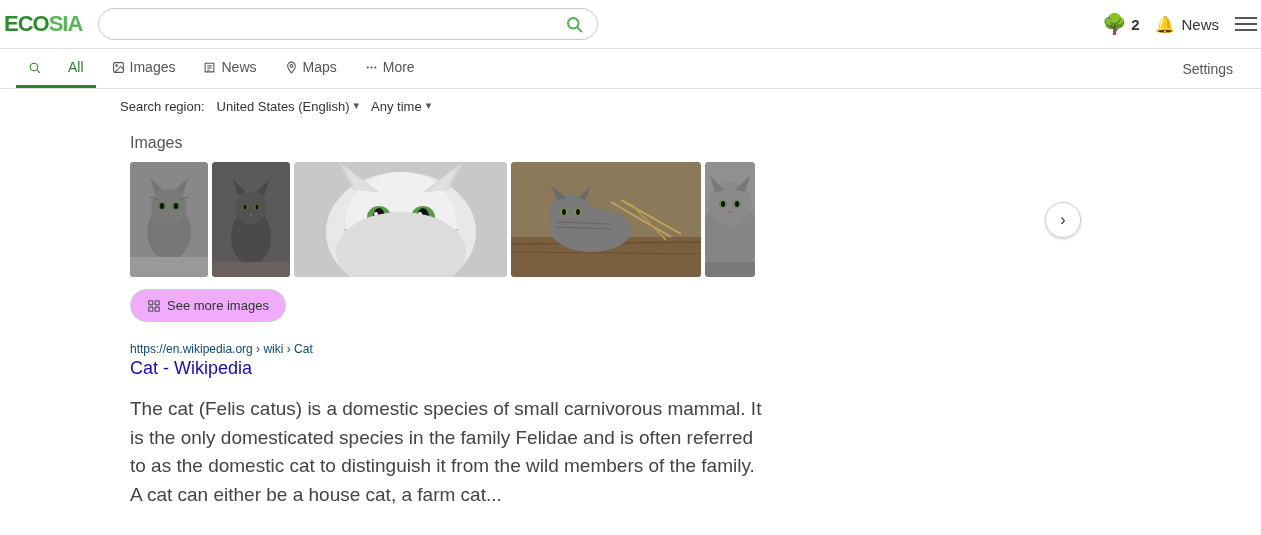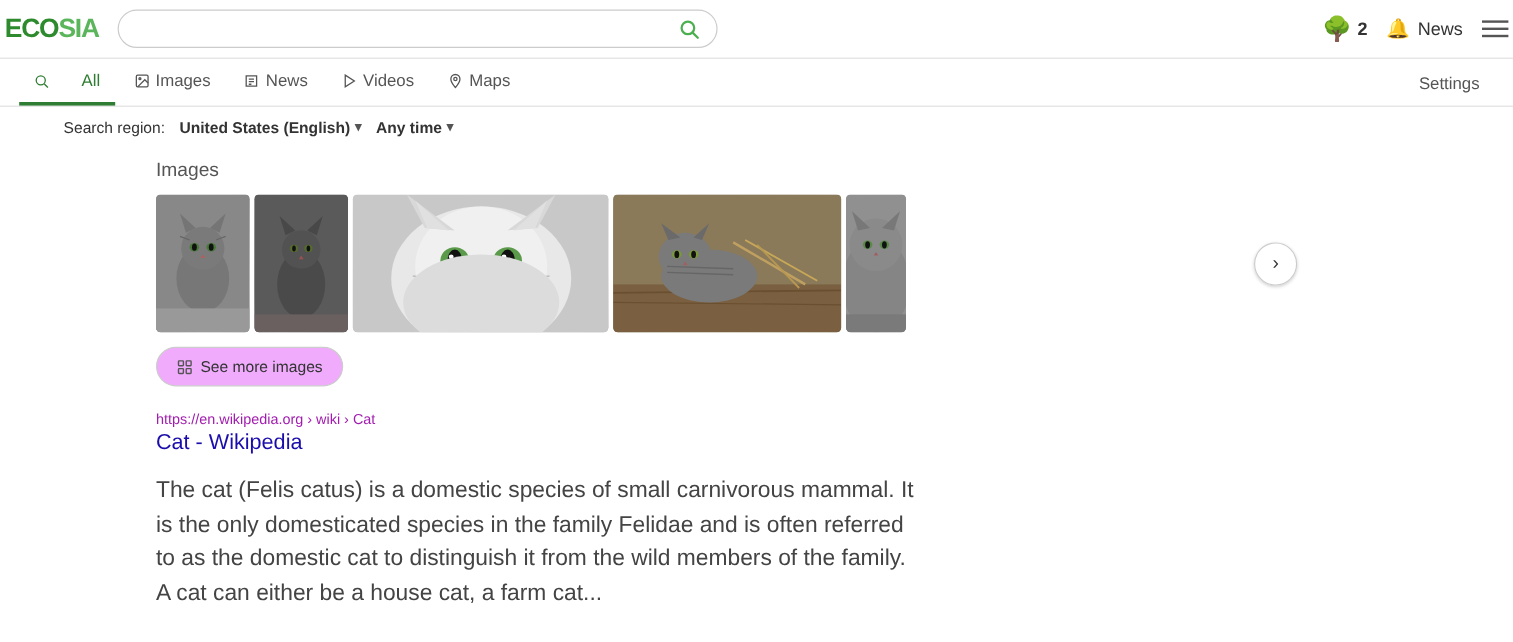--- a/index.html
+++ b/index.html
@@ -134,32 +134,31 @@
       cursor: pointer;
       background: none;
       border: none;
       font-size: 14px;
     }
 
     
     .filters-row {
       display: flex;
       align-items: center;
-      padding: 10px 53px;
+      padding: 10px 120px;
       gap: 12px;
       font-size: 13px;
       color: #555;
     }
     .filter-label { color: #333; }
     .filter-dropdown {
       display: flex;
       gap: 4px;
       cursor: pointer;
       color: #333;
-      font-weight: bold;
     }
     .filter-dropdown .chevron { font-size: 11px; color: #555; }
 
     
     .main-content {
       padding: 10px 130px 20px;
     }
 
     
     .images-section { margin-bottom: 20px; }
@@ -218,21 +217,21 @@
       border-radius: 20px;
       cursor: pointer;
       font-size: 13px;
       color: #333;
       background: #f0abfc;
     }
 
     
     .result-url {
       font-size: 12px;
-      color: #a21caf;
+      color: #0c4a6e;
       margin-bottom: 2px;
     }
     .result-title {
       font-size: 18px;
       color: #1a0dab;
       text-decoration: none;
       margin-bottom: 16px;
       display: block;
     }
     .result-snippet {
@@ -312,30 +311,32 @@
     <svg width="13" height="13" viewBox="0 0 24 24" fill="none" stroke="#555" stroke-width="2">
         <path d="M4 4h16v16H4z"></path>
         <line x1="8" y1="9" x2="16" y2="9"></line>
         <line x1="8" y1="13" x2="16" y2="13"></line>
         <line x1="8" y1="17" x2="12" y2="17"></line>
       </svg>
     <span>News</span>
   </button>
   <button class="nav-tab">
     <svg width="13" height="13" viewBox="0 0 24 24" fill="none" stroke="#555" stroke-width="2">
-        <polygon points="5 3 19 12 5 21 5 3"></polygon>
-      </svg>
-    <span>Videos</span>
+        <path d="M12 2C8.13 2 5 5.13 5 9c0 5.25 7 13 7 13s7-7.75 7-13c0-3.87-3.13-7-7-7z"></path>
+        <circle cx="12" cy="9" r="2.5"></circle>
+      </svg>
+    <span>Maps</span>
   </button>
   <button class="nav-tab">
     <svg width="13" height="13" viewBox="0 0 24 24" fill="none" stroke="#555" stroke-width="2">
-        <path d="M12 2C8.13 2 5 5.13 5 9c0 5.25 7 13 7 13s7-7.75 7-13c0-3.87-3.13-7-7-7z"></path>
-        <circle cx="12" cy="9" r="2.5"></circle>
-      </svg>
-    <span>Maps</span>
+        <circle cx="5" cy="12" r="1"></circle>
+        <circle cx="12" cy="12" r="1"></circle>
+        <circle cx="19" cy="12" r="1"></circle>
+      </svg>
+    <span>More</span>
   </button>
   <button class="settings-tab">
     <span>Settings</span>
   </button>
 </div>
 
 <div class="filters-row">
   <span class="filter-label">Search region:</span>
   <div class="filter-dropdown">
     <span>United States (English)</span>

